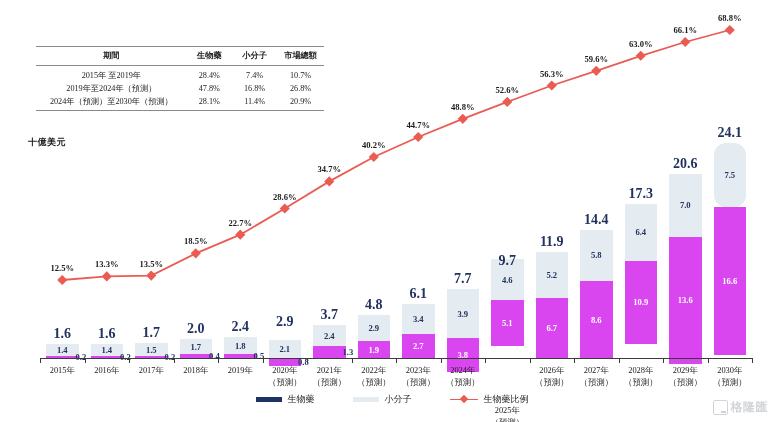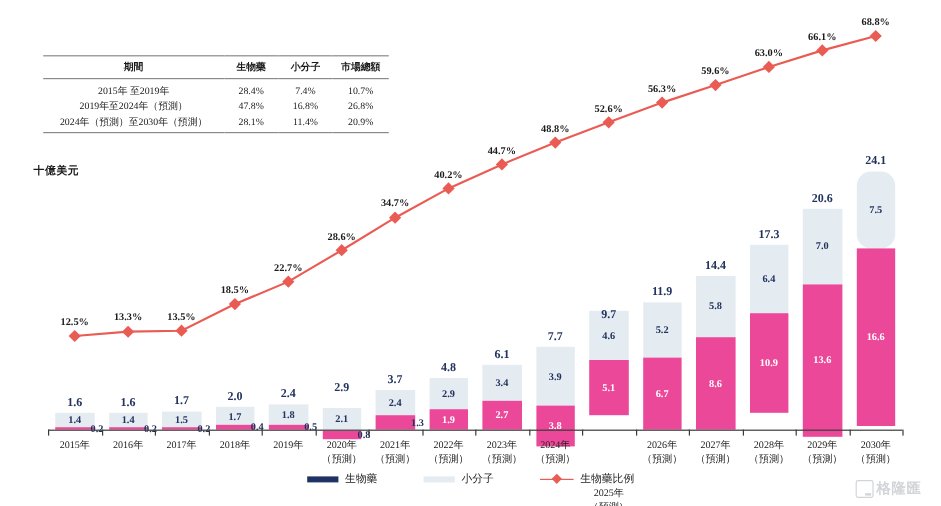--- a/index.html
+++ b/index.html
@@ -84,21 +84,21 @@
     text-align: center;
     font-size: 8.6px;
     font-weight: bold;
     box-sizing: border-box;
   }
   .seg-sm {
     background: #e4ebf1;
     color: #22335f;
   }
   .seg-bio {
-    background: #ec4899;
+    background: #d946ef;
     color: #ffffff;
   }
   .seg-label {
     position: absolute;
     left: 0;
     right: 0;
     top: 50%;
     transform: translateY(-50%);
     line-height: 1;
     white-space: nowrap;
@@ -109,21 +109,21 @@
     top: 50%;
     color: #22335f;
     text-align: left;
     width: 22px;
   }
   .total-label {
     position: absolute;
     left: -6px;
     right: -6px;
     text-align: center;
-    font-size: 10px;
+    font-size: 14px;
     font-weight: bold;
     color: #22335f;
     white-space: nowrap;
     line-height: 1;
   }
 
   
   #line-svg {
     position: absolute;
     left: 0;

